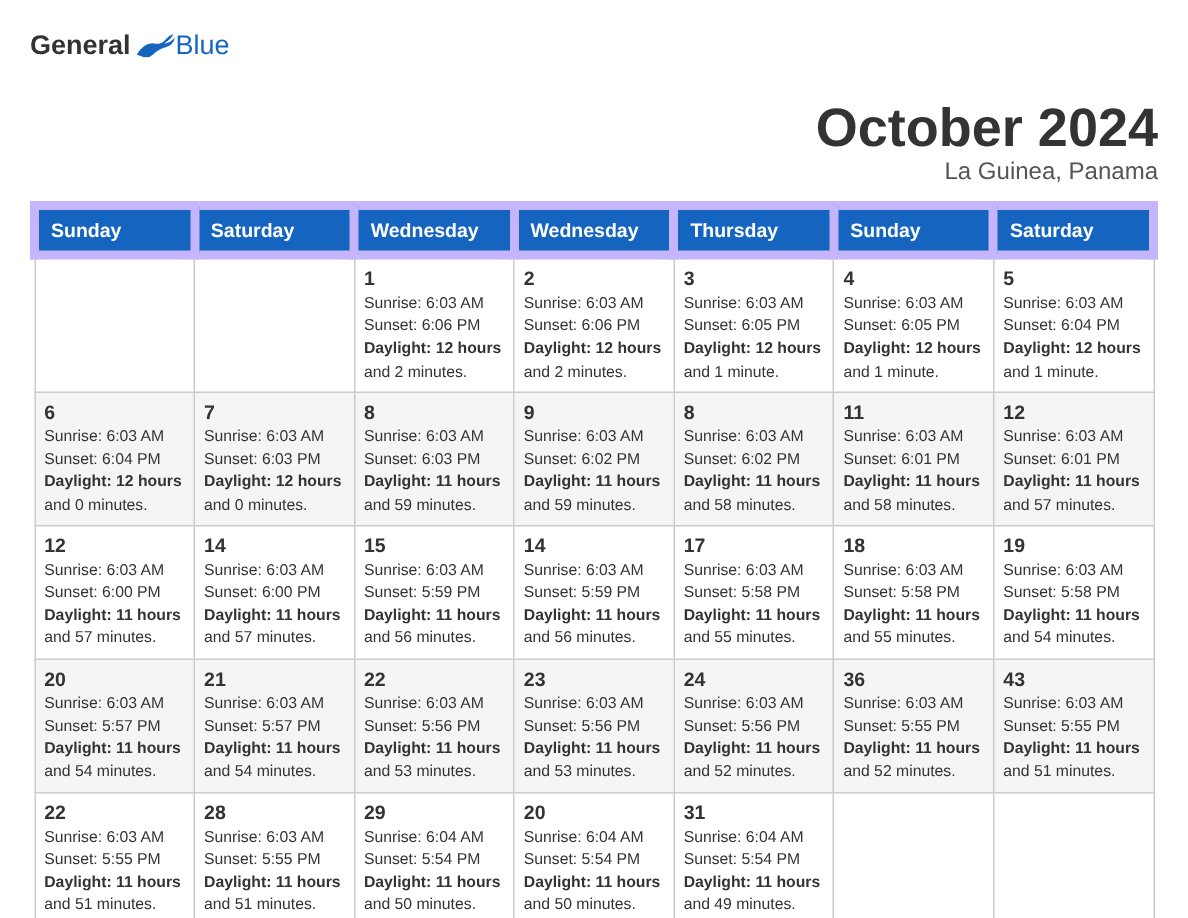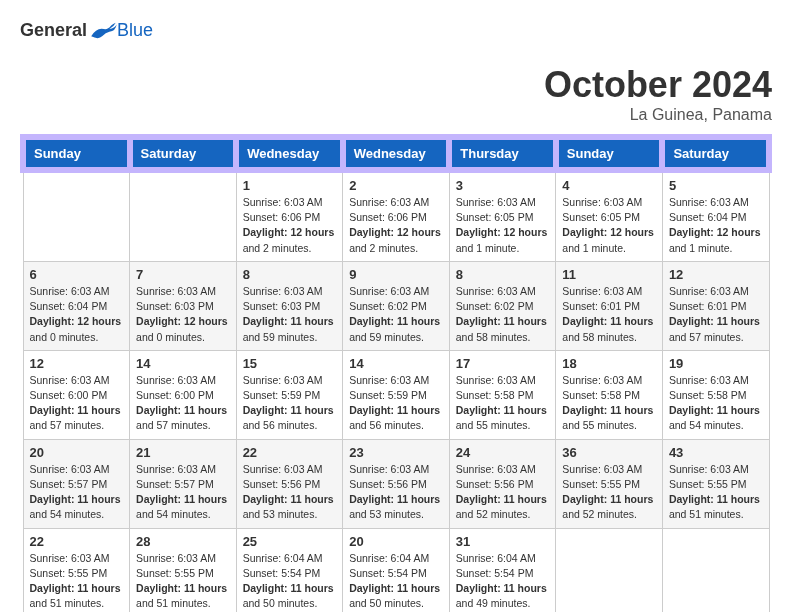--- a/index.html
+++ b/index.html
@@ -238,21 +238,21 @@
       <tr>
         <td>
           <span class="day-num">22</span>
           <div class="cell-text">Sunrise: 6:03 AM<br>Sunset: 5:55 PM<br><strong>Daylight: 11 hours</strong><br>and 51 minutes.</div>
         </td>
         <td>
           <span class="day-num">28</span>
           <div class="cell-text">Sunrise: 6:03 AM<br>Sunset: 5:55 PM<br><strong>Daylight: 11 hours</strong><br>and 51 minutes.</div>
         </td>
         <td>
-          <span class="day-num">25</span>
+          <span class="day-num">29</span>
           <div class="cell-text">Sunrise: 6:04 AM<br>Sunset: 5:54 PM<br><strong>Daylight: 11 hours</strong><br>and 50 minutes.</div>
         </td>
         <td>
           <span class="day-num">20</span>
           <div class="cell-text">Sunrise: 6:04 AM<br>Sunset: 5:54 PM<br><strong>Daylight: 11 hours</strong><br>and 50 minutes.</div>
         </td>
         <td>
           <span class="day-num">31</span>
           <div class="cell-text">Sunrise: 6:04 AM<br>Sunset: 5:54 PM<br><strong>Daylight: 11 hours</strong><br>and 49 minutes.</div>
         </td>

